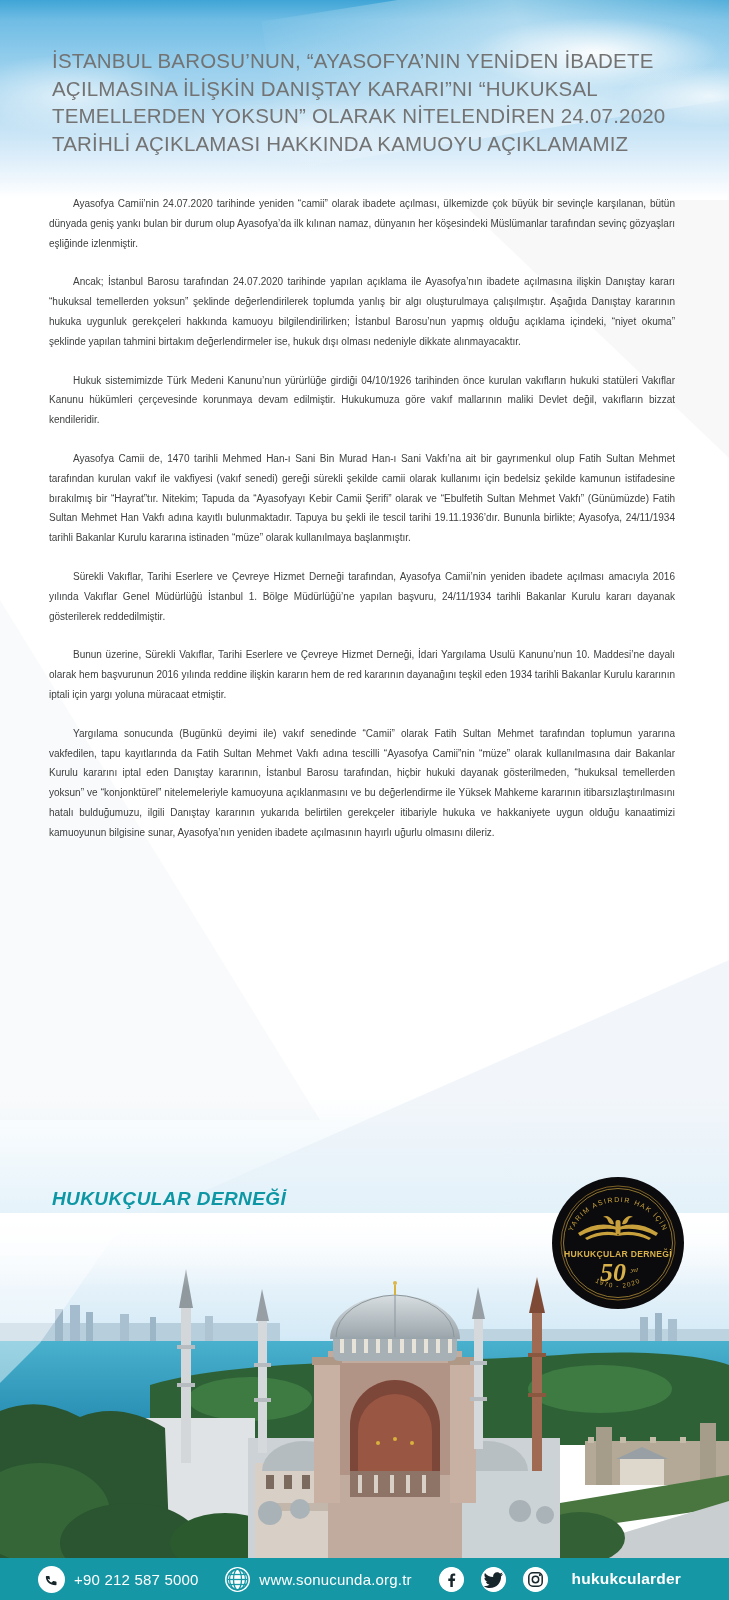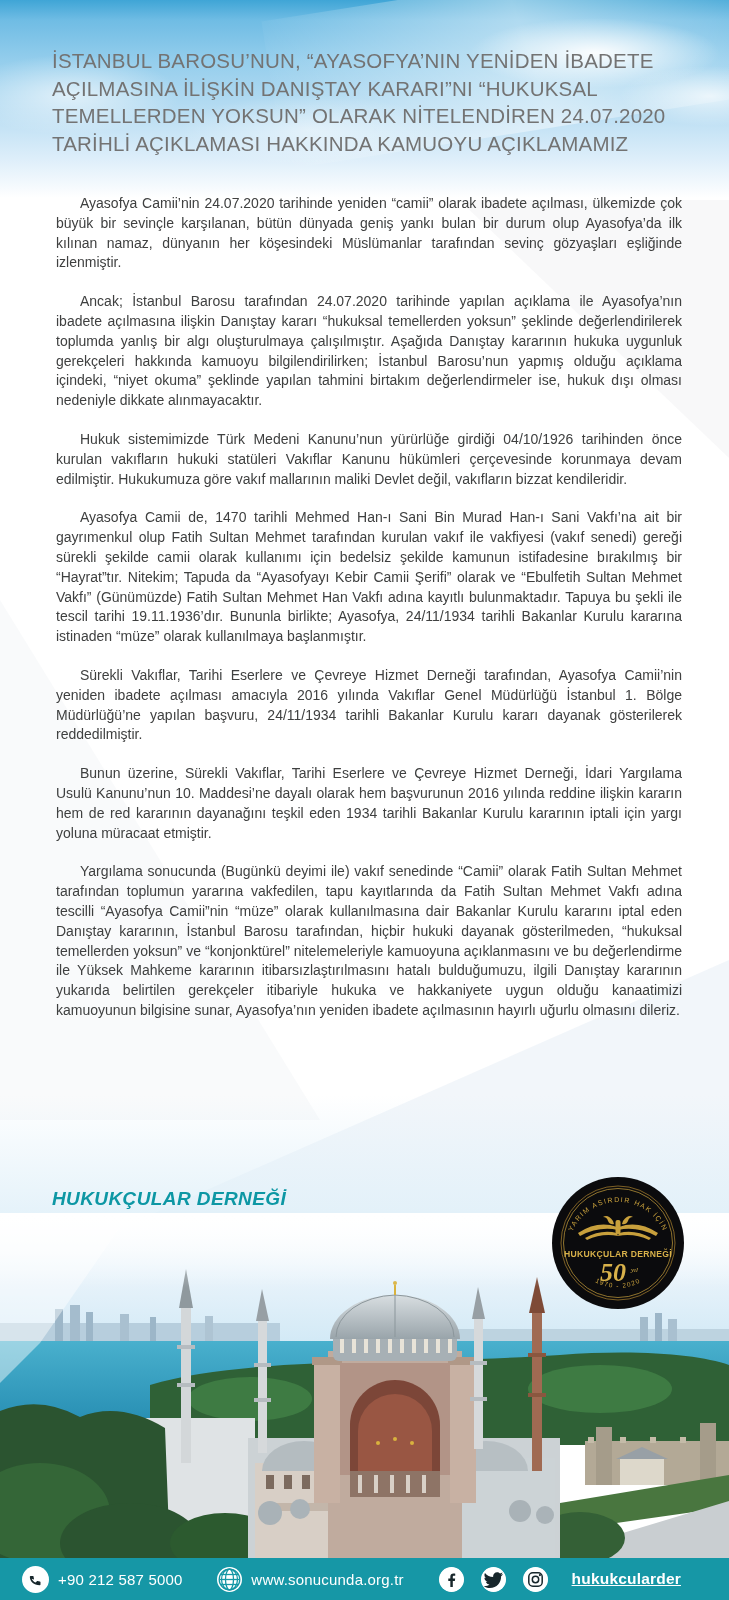--- a/index.html
+++ b/index.html
@@ -27,42 +27,42 @@
   .s1{top:200px;right:0;width:270px;height:430px;background:rgba(110,125,140,.05);
       clip-path:polygon(100% 0,0 0,100% 60%);}
   .s2{top:600px;left:0;width:320px;height:520px;background:rgba(110,135,160,.045);
       clip-path:polygon(0 0,100% 100%,0 100%);}
   .s3{top:960px;left:150px;width:579px;height:255px;background:rgba(125,170,205,.10);
       clip-path:polygon(0 100%,100% 0,100% 100%);}
   .s4{top:1095px;left:0;width:729px;height:120px;
       background:linear-gradient(180deg,rgba(230,243,250,0),rgba(224,240,249,.85));}
 
   
-  .body-text{position:absolute;top:194px;left:56px;width:626px;height:988px;overflow:hidden;
-             font-size:14px;line-height:19.8px;color:#3f4040;text-align:justify;}
+  .body-text{position:absolute;top:194px;left:49px;width:626px;height:988px;overflow:hidden;
+             font-size:10px;line-height:19.8px;color:#3f4040;text-align:justify;}
   .para{margin:0 0 19px 0;text-indent:24px;}
 
   .signature{position:absolute;top:1188px;left:52px;font-size:19px;font-weight:bold;font-style:italic;
              color:#0d97a4;letter-spacing:.4px;}
 
   
   .photo{position:absolute;top:1213px;left:0;width:729px;height:345px;}
 
   
   .logo{position:absolute;top:1176px;left:551px;width:134px;height:134px;}
 
   
   .footer{position:absolute;top:1558px;left:0;width:729px;height:42px;background:#1697a6;
           display:flex;align-items:center;justify-content:space-between;
-          padding:0 48px 0 22px;box-sizing:border-box;color:#ffffff;}
+          padding:0 48px 0 38px;box-sizing:border-box;color:#ffffff;}
   .f-item{display:flex;align-items:center;gap:9px;font-size:15px;letter-spacing:.2px;}
   .circ{width:25px;height:25px;border-radius:50%;background:#ffffff;display:flex;
         align-items:center;justify-content:center;flex:0 0 auto;}
   .circ-lg{width:27px;height:27px;}
-  .social{gap:17px;text-decoration:underline;}
+  .social{gap:17px;}
   .handle{font-weight:bold;margin-left:7px;font-size:15.5px;}
 </style>
 </head>
 <body>
 
 <div class="page">
 
   <div class="sky">
     <div class="beam"></div>
     <div class="cloud c1"></div>

